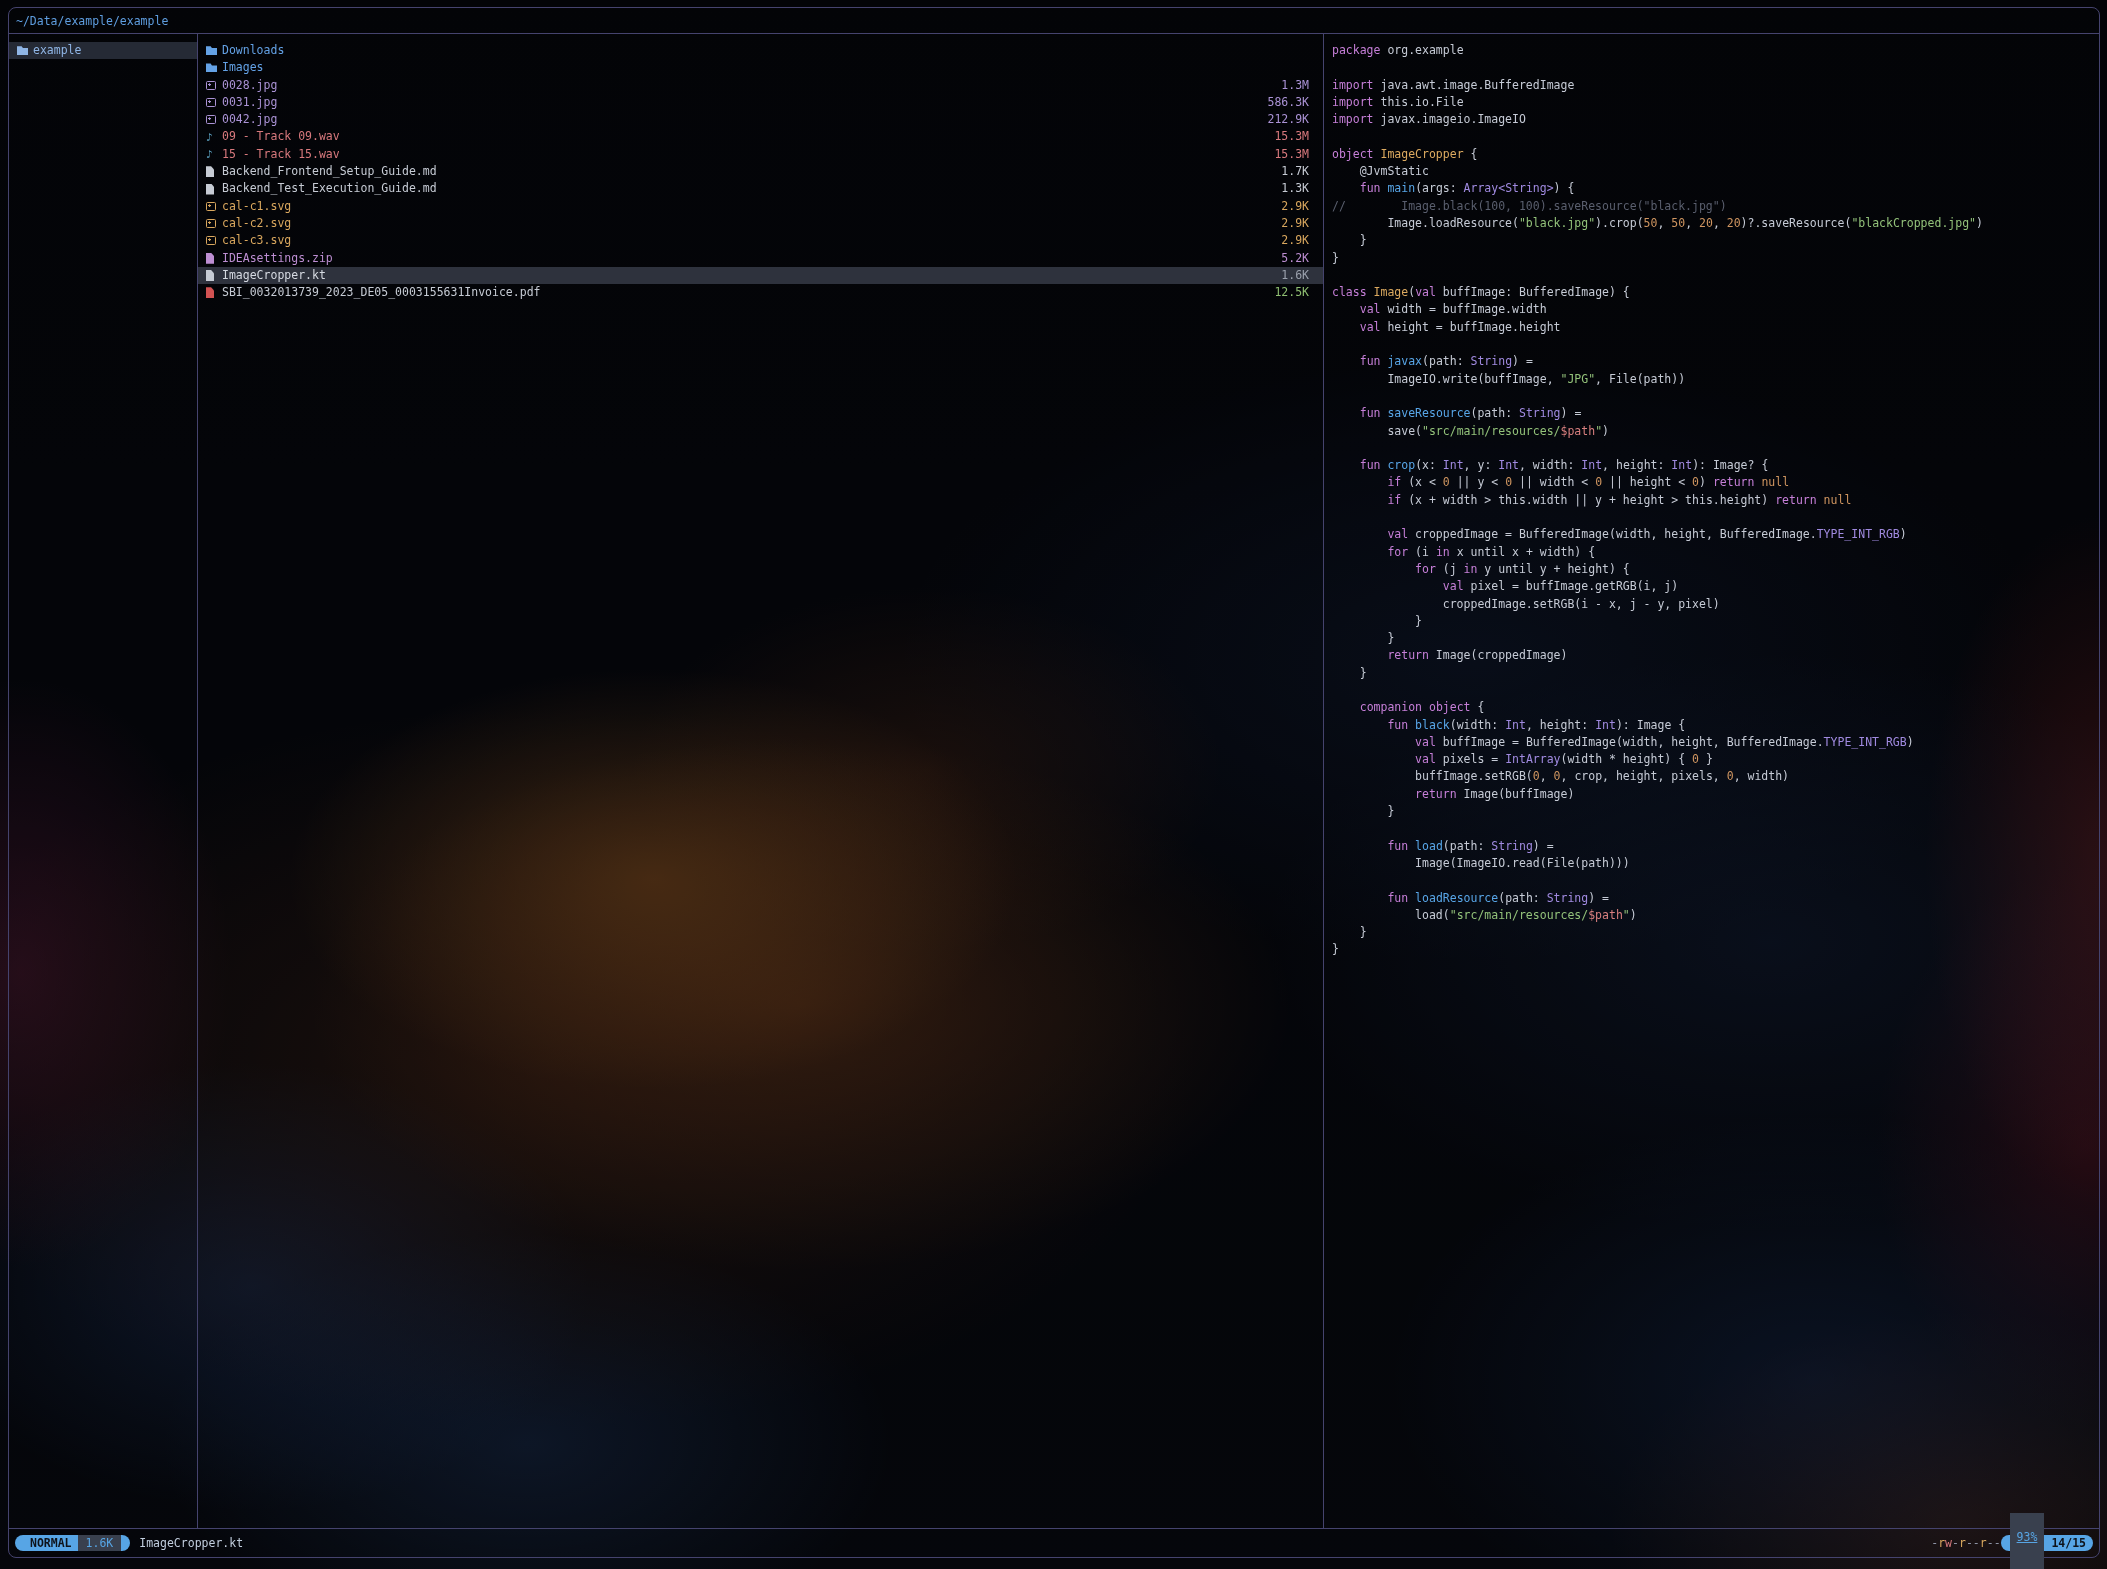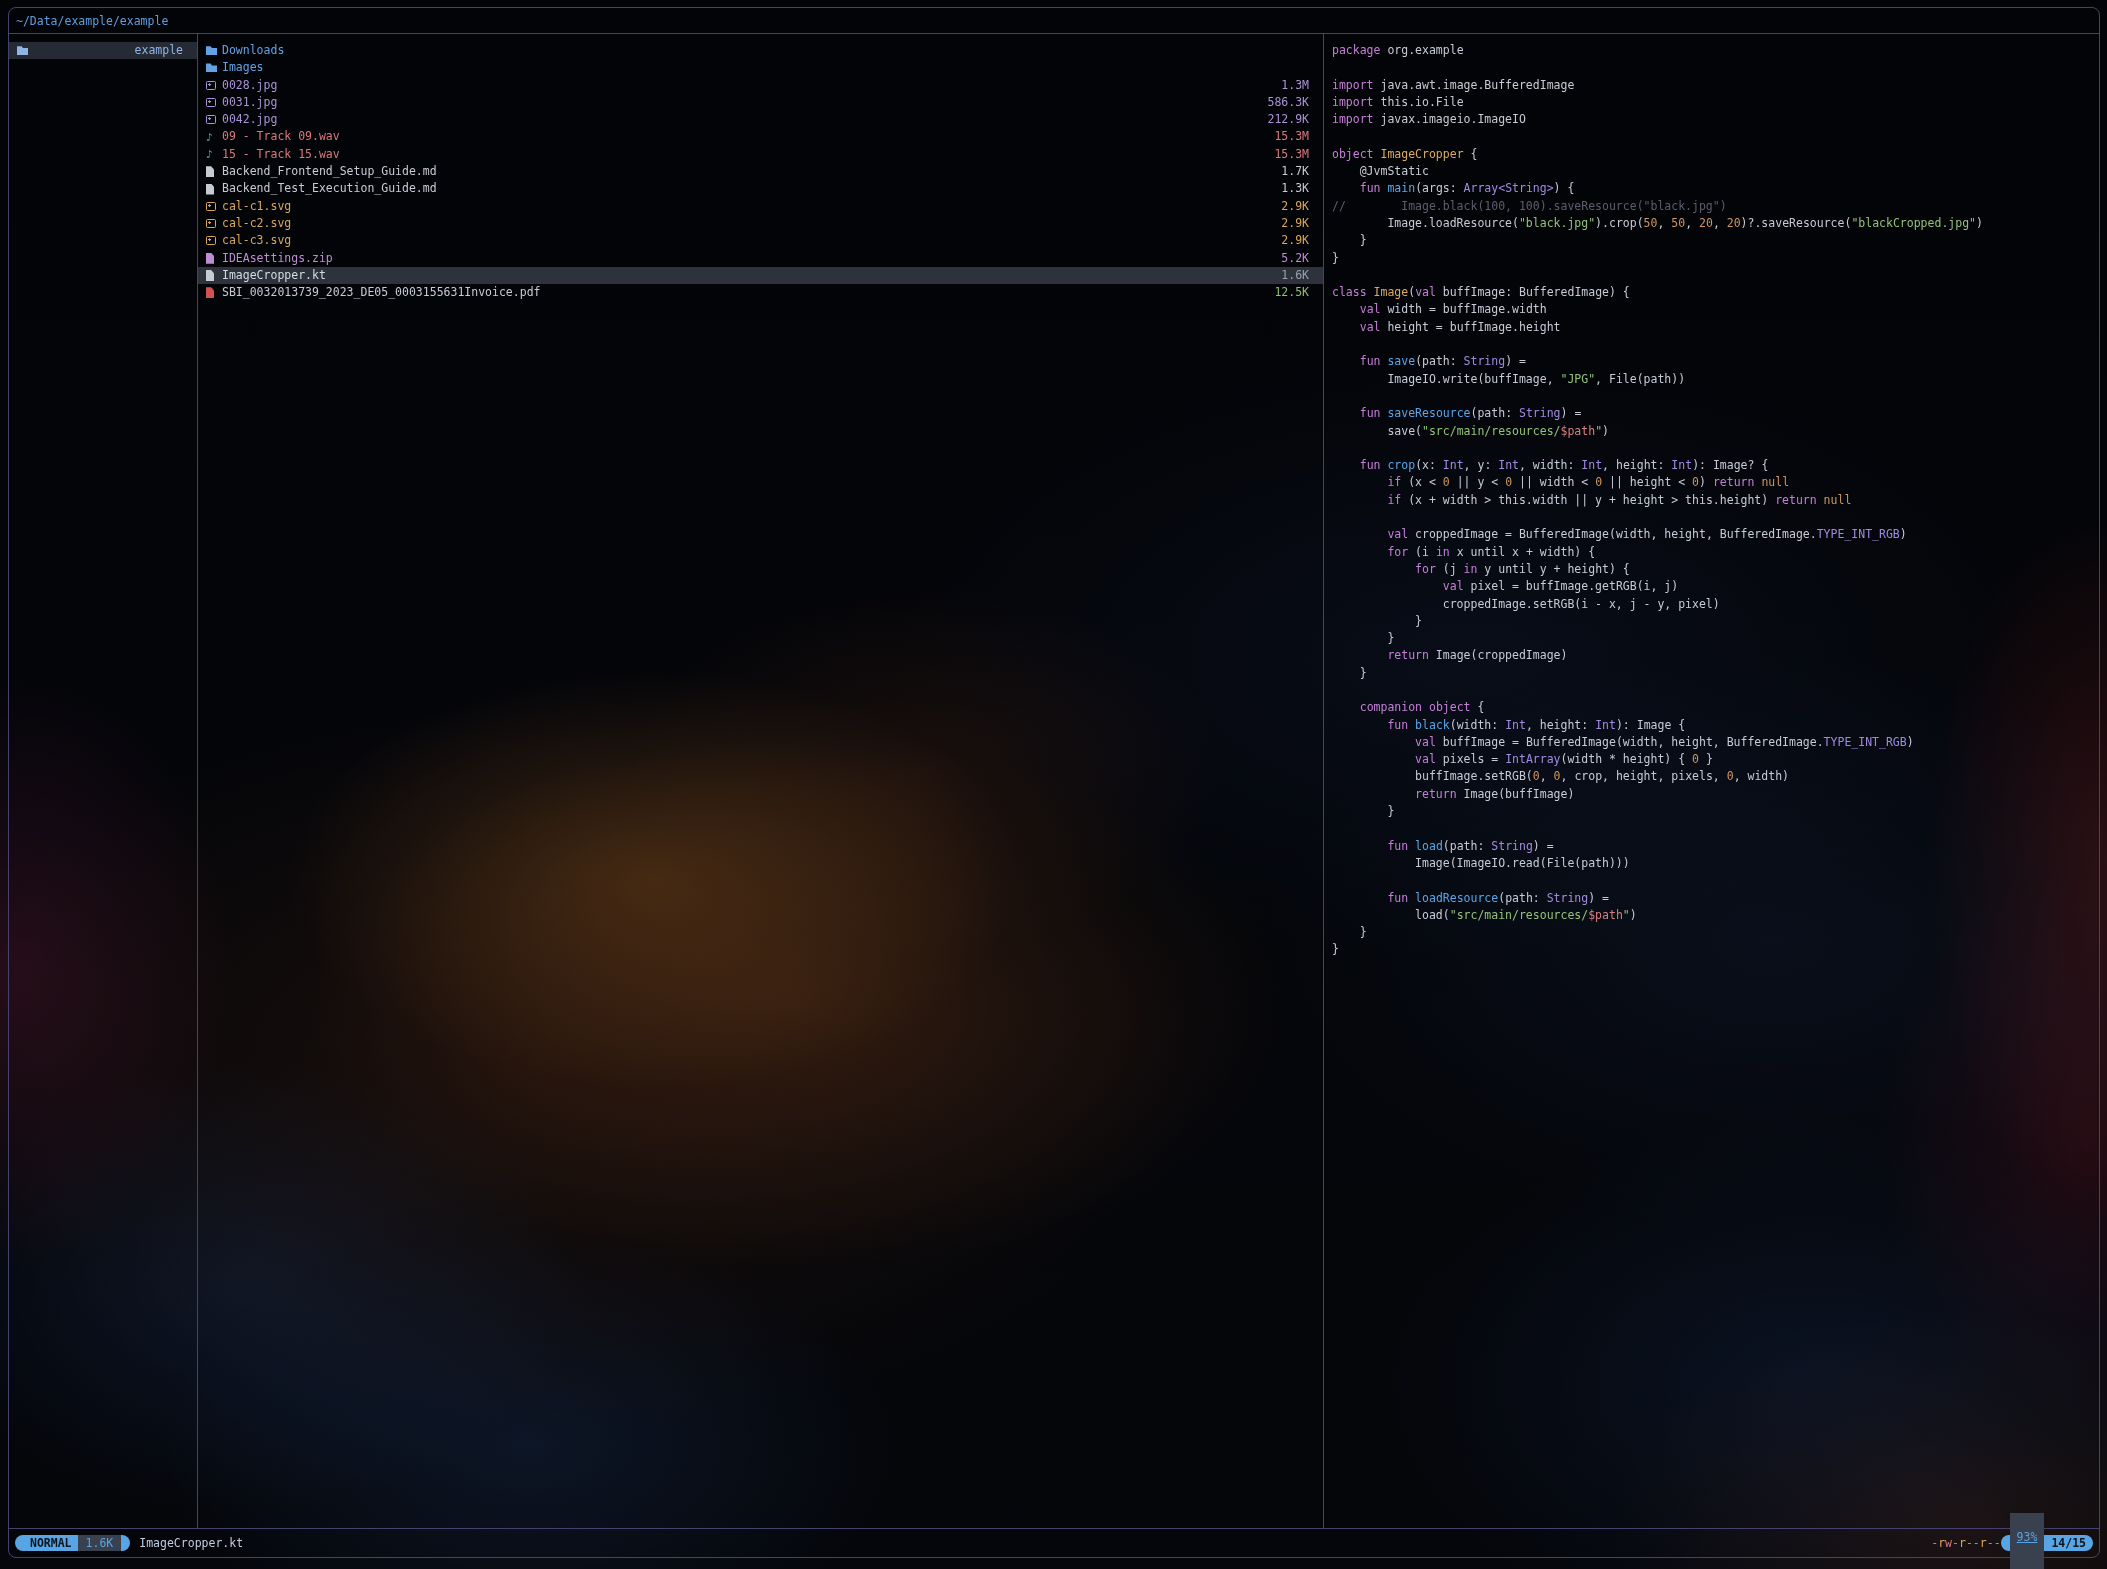--- a/index.html
+++ b/index.html
@@ -29,21 +29,21 @@
   .panes{flex:1;display:flex;border-top:1px solid var(--c-border);border-bottom:1px solid var(--c-border);min-height:0;}
   .pane{box-sizing:border-box;padding-top:8px;overflow:hidden;}
   .pane-left{flex:0 0 189px;border-right:1px solid var(--c-border);}
   .pane-mid{flex:0 0 1126px;border-right:1px solid var(--c-border);}
   .pane-right{flex:1;padding-left:8px;padding-top:8px;}
   
   .row{display:flex;align-items:center;height:17.3px;line-height:17.3px;padding:0 14px 0 8px;white-space:nowrap;}
   .row .name{overflow:hidden;text-overflow:ellipsis;}
   .row .size{margin-left:auto;padding-left:12px;}
   .row.selected{background:var(--c-sel-bg);}
-  .pane-left .row.selected{background:var(--c-parent-sel-bg);justify-content:space-between;}
+  .pane-left .row.selected{background:var(--c-parent-sel-bg);}
   
   .ico{flex:0 0 16px;width:16px;display:flex;align-items:center;}
   .shape-folder{width:11px;height:9px;background:var(--ic);clip-path:polygon(0 0,42% 0,54% 22%,100% 22%,100% 100%,0 100%);}
   .shape-doc{width:8px;height:11px;background:var(--ic);clip-path:polygon(0 0,64% 0,100% 30%,100% 100%,0 100%);}
   .shape-frame{width:10px;height:9px;box-sizing:border-box;border:1px solid var(--ic);border-radius:1.5px;
                background:radial-gradient(circle at 32% 38%,var(--ic) 1.1px,transparent 1.3px);}
   .shape-note{color:var(--ic);font-size:11px;line-height:9px;}
   
   .code-line{height:17.3px;line-height:17.3px;white-space:pre;}
   .tk-kw{color:var(--c-kw);} .tk-fn{color:var(--c-fn);} .tk-ty{color:var(--c-ty);}
@@ -204,21 +204,21 @@
           <div class="code-line"><span class="tk-txt">    </span><span class="tk-kw">fun</span><span class="tk-txt"> </span><span class="tk-fn">main</span><span class="tk-txt">(args: </span><span class="tk-ty">Array&lt;String&gt;</span><span class="tk-txt">) {</span></div>
           <div class="code-line"><span class="tk-cmt">//        Image.black(100, 100).saveResource("black.jpg")</span></div>
           <div class="code-line"><span class="tk-txt">        Image.loadResource(</span><span class="tk-str">"black.jpg"</span><span class="tk-txt">).crop(</span><span class="tk-num">50</span><span class="tk-txt">, </span><span class="tk-num">50</span><span class="tk-txt">, </span><span class="tk-num">20</span><span class="tk-txt">, </span><span class="tk-num">20</span><span class="tk-txt">)?.saveResource(</span><span class="tk-str">"blackCropped.jpg"</span><span class="tk-txt">)</span></div>
           <div class="code-line"><span class="tk-txt">    }</span></div>
           <div class="code-line"><span class="tk-txt">}</span></div>
           <div class="code-line">&nbsp;</div>
           <div class="code-line"><span class="tk-kw">class</span><span class="tk-txt"> </span><span class="tk-cls">Image</span><span class="tk-txt">(</span><span class="tk-kw">val</span><span class="tk-txt"> buffImage: BufferedImage) {</span></div>
           <div class="code-line"><span class="tk-txt">    </span><span class="tk-kw">val</span><span class="tk-txt"> width = buffImage.width</span></div>
           <div class="code-line"><span class="tk-txt">    </span><span class="tk-kw">val</span><span class="tk-txt"> height = buffImage.height</span></div>
           <div class="code-line">&nbsp;</div>
-          <div class="code-line"><span class="tk-txt">    </span><span class="tk-kw">fun</span><span class="tk-txt"> </span><span class="tk-fn">save</span><span class="tk-txt">(path: </span><span class="tk-ty">String</span><span class="tk-txt">) =</span></div>
+          <div class="code-line"><span class="tk-txt">    </span><span class="tk-kw">fun</span><span class="tk-txt"> </span><span class="tk-fn">javax</span><span class="tk-txt">(path: </span><span class="tk-ty">String</span><span class="tk-txt">) =</span></div>
           <div class="code-line"><span class="tk-txt">        ImageIO.write(buffImage, </span><span class="tk-str">"JPG"</span><span class="tk-txt">, File(path))</span></div>
           <div class="code-line">&nbsp;</div>
           <div class="code-line"><span class="tk-txt">    </span><span class="tk-kw">fun</span><span class="tk-txt"> </span><span class="tk-fn">saveResource</span><span class="tk-txt">(path: </span><span class="tk-ty">String</span><span class="tk-txt">) =</span></div>
           <div class="code-line"><span class="tk-txt">        save(</span><span class="tk-str">"src/main/resources/</span><span class="tk-tpl">$path</span><span class="tk-str">"</span><span class="tk-txt">)</span></div>
           <div class="code-line">&nbsp;</div>
           <div class="code-line"><span class="tk-txt">    </span><span class="tk-kw">fun</span><span class="tk-txt"> </span><span class="tk-fn">crop</span><span class="tk-txt">(x: </span><span class="tk-ty">Int</span><span class="tk-txt">, y: </span><span class="tk-ty">Int</span><span class="tk-txt">, width: </span><span class="tk-ty">Int</span><span class="tk-txt">, height: </span><span class="tk-ty">Int</span><span class="tk-txt">): Image? {</span></div>
           <div class="code-line"><span class="tk-txt">        </span><span class="tk-kw">if</span><span class="tk-txt"> (x &lt; </span><span class="tk-num">0</span><span class="tk-txt"> || y &lt; </span><span class="tk-num">0</span><span class="tk-txt"> || width &lt; </span><span class="tk-num">0</span><span class="tk-txt"> || height &lt; </span><span class="tk-num">0</span><span class="tk-txt">) </span><span class="tk-kw">return</span><span class="tk-txt"> </span><span class="tk-num">null</span></div>
           <div class="code-line"><span class="tk-txt">        </span><span class="tk-kw">if</span><span class="tk-txt"> (x + width &gt; this.width || y + height &gt; this.height) </span><span class="tk-kw">return</span><span class="tk-txt"> </span><span class="tk-num">null</span></div>
           <div class="code-line">&nbsp;</div>
           <div class="code-line"><span class="tk-txt">        </span><span class="tk-kw">val</span><span class="tk-txt"> croppedImage = BufferedImage(width, height, BufferedImage.</span><span class="tk-ty">TYPE_INT_RGB</span><span class="tk-txt">)</span></div>

